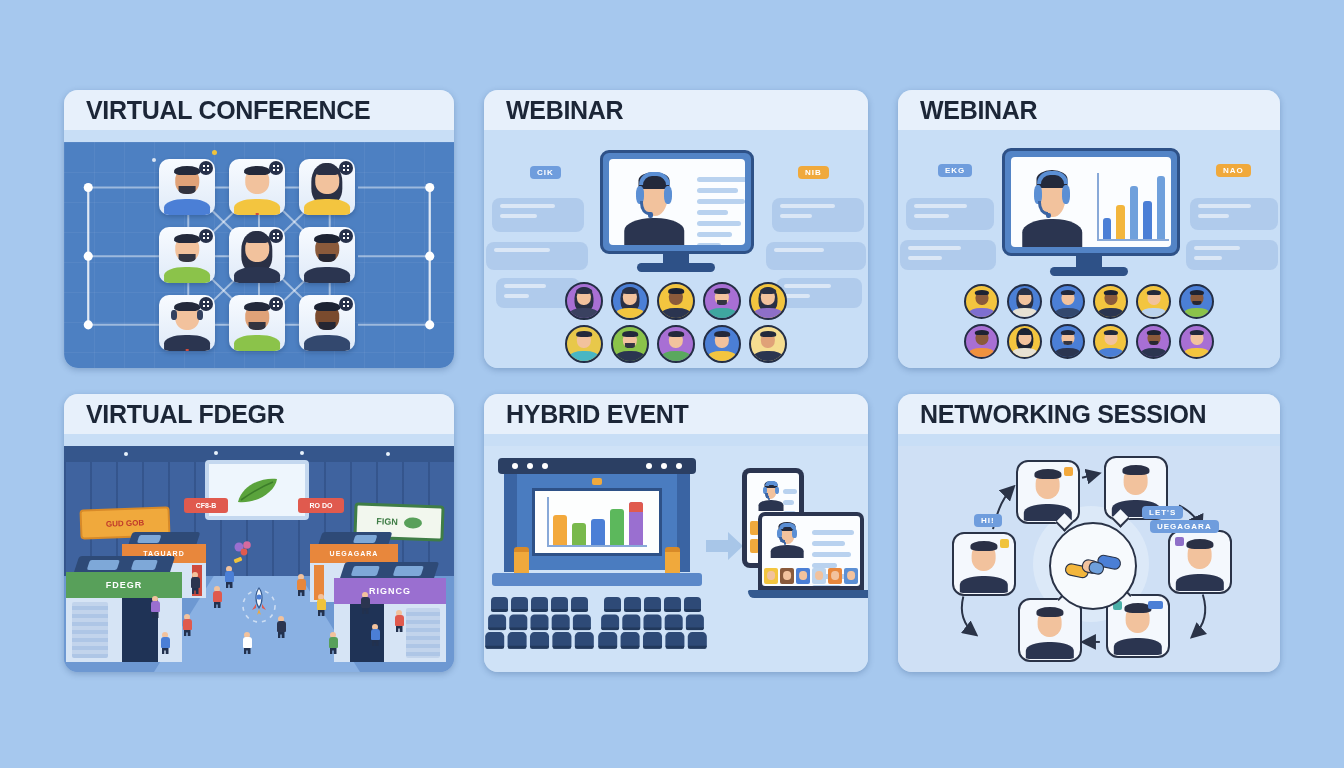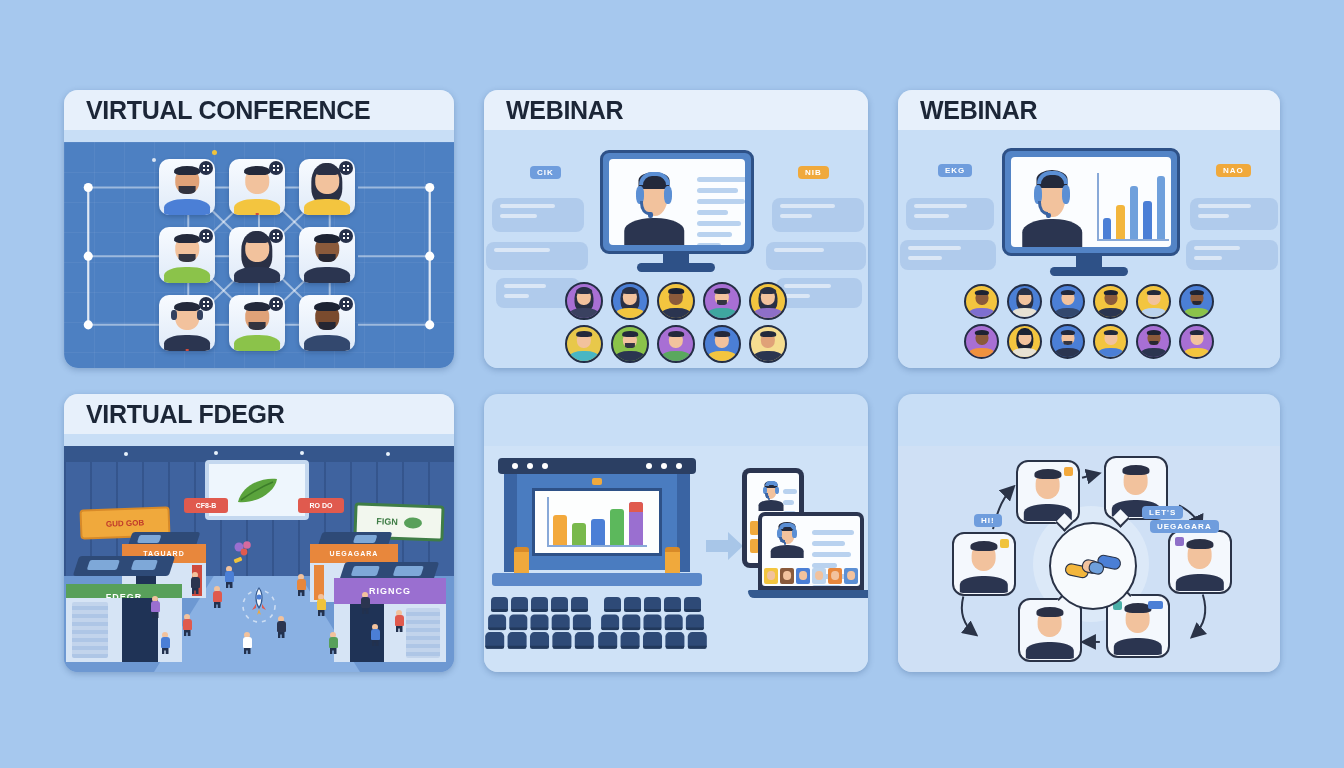--- a/index.html
+++ b/index.html
@@ -571,21 +571,21 @@
           <div class="b-body" style="top:31px;height:39px">
             <div class="b-door" style="left:48px;width:22px"></div>
             <div style="position:absolute;left:4px;top:2px;bottom:2px;width:10px;background:#e8873c"></div>
           </div>
         </div>
         <div class="booth" style="left:2px;top:110px;width:116px;height:106px">
           <div class="b-top" style="left:10px;top:0;width:96px;height:20px">
               <div class="scr" style="left:12px;top:4px;width:30px;height:10px"></div>
               <div class="scr" style="left:56px;top:4px;width:24px;height:10px"></div>
             </div>
-          <div class="b-band" style="top:28px;height:26px;background:#58a05a;font-size:9px">FDEGR</div>
+          <div class="b-band" style="top:16px;height:26px;background:#58a05a;font-size:9px">FDEGR</div>
           <div class="b-body" style="top:42px;height:64px">
             <div class="b-shutter" style="left:6px;width:36px"></div>
             <div class="b-door" style="left:56px;width:36px"></div>
           </div>
         </div>
         <div class="booth" style="left:270px;top:116px;width:112px;height:100px">
           <div class="b-top" style="left:8px;top:0;width:94px;height:20px">
               <div class="scr" style="left:10px;top:4px;width:26px;height:10px"></div>
               <div class="scr" style="left:52px;top:4px;width:28px;height:10px"></div>
             </div>
@@ -677,20 +677,23 @@
           </div>
           <div class="pp" style="left: 296px; top: 146px;">
             <div class="pp-h" style="background: rgb(242, 194, 157);"></div>
             <div class="pp-b" style="background: rgb(43, 53, 80);"></div>
             <div class="pp-l"></div>
           </div>
         </div>
     </section>
 
     <section class="panel">
+      <div class="phead">
+        <h2>HYBRID EVENT</h2>
+      </div>
       <div class="pbody hyb">
         <div class="stage">
           <div class="stage-band">
             <span class="dotset">
                 <span class="sdot"></span>
                 <span class="sdot"></span>
                 <span class="sdot"></span>
               </span>
             <span class="dotset">
                 <span class="sdot"></span>
@@ -834,20 +837,23 @@
                   <div class="th"></div>
                 </div>
               </div>
           </div>
         </div>
         <div class="laptop-base"></div>
       </div>
     </section>
 
     <section class="panel">
+      <div class="phead">
+        <h2>NETWORKING SESSION</h2>
+      </div>
       <div class="pbody net">
         <div class="net-ring"></div>
         <svg class="net-arrows" viewBox="0 0 386 226">
           <defs>
               <marker id="ah" markerWidth="8" markerHeight="8" refX="6" refY="4" orient="auto">
                 <path d="M0 0 L8 4 L0 8 Z" fill="#2a3347"></path>
               </marker>
             </defs>
           <path d="M186 32 L202 28" stroke="#2a3347" stroke-width="2" fill="none" marker-end="url(#ah)"></path>
           <path d="M284 60 Q300 68 306 82" stroke="#2a3347" stroke-width="2" fill="none" marker-end="url(#ah)"></path>

